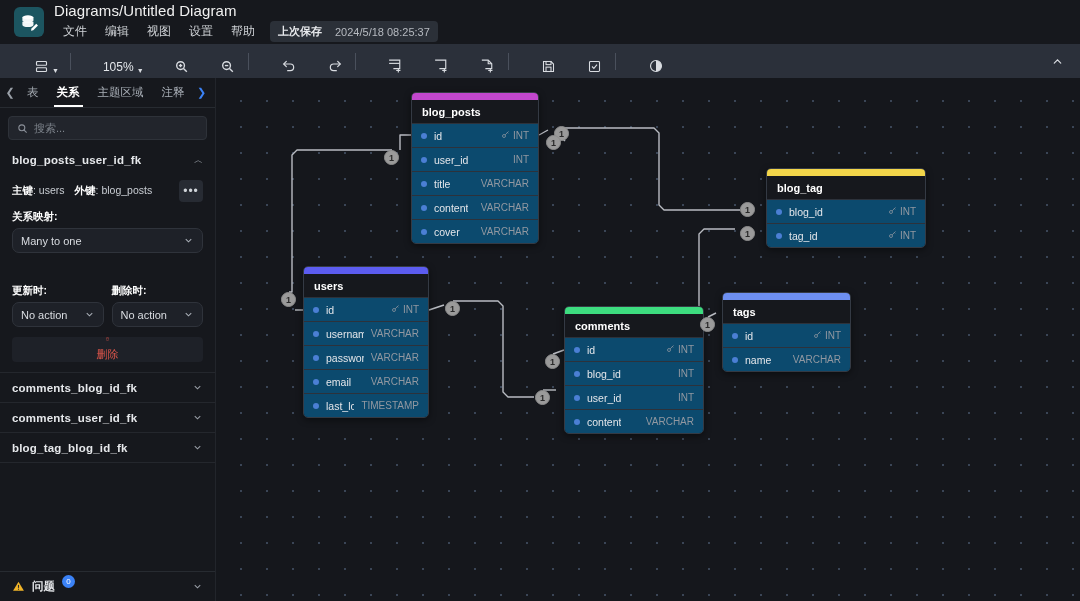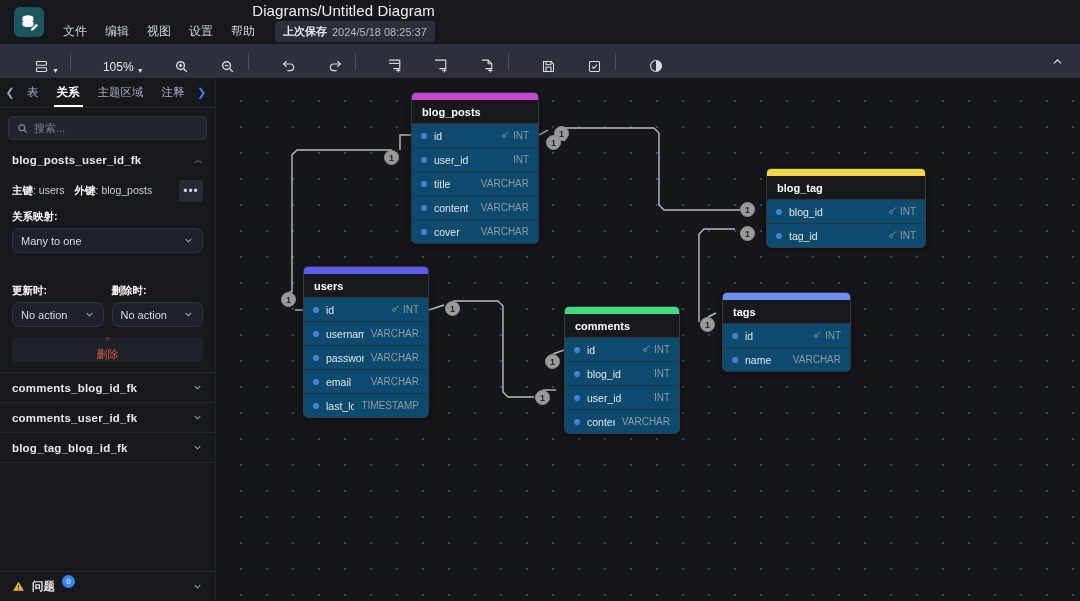--- a/index.html
+++ b/index.html
@@ -12,26 +12,26 @@
   #app { position: relative; width: 1080px; height: 601px; display: flex; flex-direction: column; background:#121212; }
 
   
   .header { height: 44px; background: #16181d; display: flex; align-items: center; padding: 0 8px; flex: 0 0 44px; }
   .logo {
     width: 30px; height: 30px; border-radius: 6px;
     background: #1c5560; display: flex; align-items: center; justify-content: center;
     margin: 0 10px 0 6px; flex: 0 0 30px;
   }
   .title-block { display: flex; flex-direction: column; justify-content: center; gap: 1px; }
-  .doc-title { color: #f0f0f0; font-size: 15px; line-height: 17px; letter-spacing: .1px; text-align: right; }
+  .doc-title { color: #f0f0f0; font-size: 15px; line-height: 17px; letter-spacing: .1px; }
   .menu-row { display: flex; align-items: center; gap: 0px; margin-top: 1px; }
   .menu-item { color: #cfd2d6; font-size: 12px; padding: 2px 9px; border-radius: 4px; cursor: default; }
   .saved-chip {
-    margin-left: 11px; background: #2b3038; border-radius: 4px; padding: 3px 8px;
-    display: flex; align-items: center; gap: 5px; white-space: nowrap;
+    margin-left: 6px; background: #2b3038; border-radius: 4px; padding: 3px 8px;
+    display: flex; align-items: center; gap: 13px; white-space: nowrap;
   }
   .saved-label { color: #e8eaed; font-size: 11px; font-weight: bold; }
   .saved-time { color: #b6bac0; font-size: 11px; }
 
   
   .toolbar { height: 34px; background: #2b303a; display: flex; align-items: center; padding: 0 10px; flex: 0 0 34px; position: relative; }
   .tb-btn {
     height: 26px; min-width: 26px; border-radius: 4px; display: flex; align-items: flex-end; justify-content: center;
     color: #d9dce1; gap: 3px; padding: 0 4px; cursor: pointer; margin-left: 20px;
   }
@@ -451,21 +451,21 @@
               </span>
             </div>
             <div class="tbl-row">
               <span class="fdot"></span>
               <span class="fname">last_login</span>
               <span class="ftype">
                 <span>TIMESTAMP</span>
               </span>
             </div>
           </div>
-          <div class="tbl" style="left: 348px; top: 228px; width: 116px;">
+          <div class="tbl" style="left: 348px; top: 228px; width: 140px;">
             <div class="tbl-bar" style="background: rgb(61, 220, 127);"></div>
             <div class="tbl-title">comments</div>
             <div class="tbl-row">
               <span class="fdot"></span>
               <span class="fname">id</span>
               <span class="ftype">
                 <span class="keyicon"><svg width="9" height="9" viewBox="0 0 24 24" fill="none" stroke="#9298a1" stroke-width="2">
                     <circle cx="8" cy="16" r="4"></circle>
                     <line x1="11" y1="13" x2="20" y2="4"></line>
                     <line x1="17" y1="7" x2="19" y2="9"></line>

